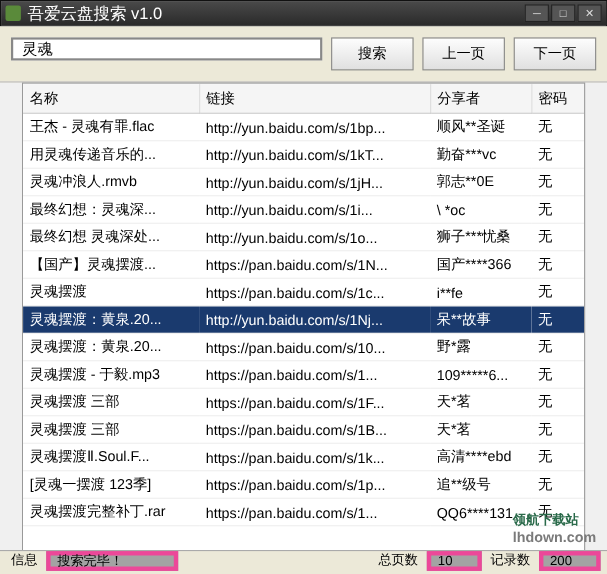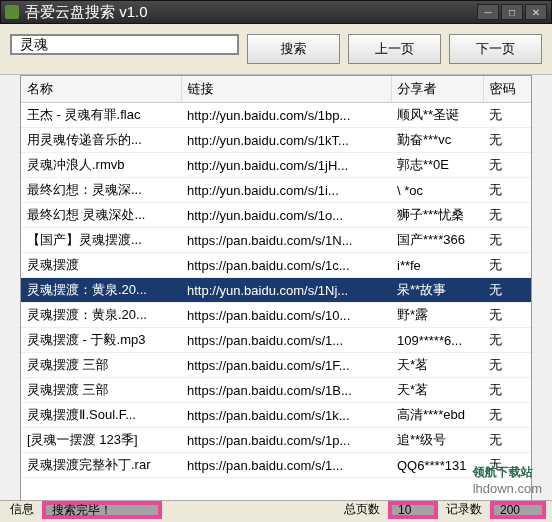--- a/index.html
+++ b/index.html
@@ -3,35 +3,35 @@
 <meta charset="utf-8">
 <style>
 *{margin:0;padding:0;box-sizing:border-box;font-family:"Microsoft YaHei","SimSun",sans-serif;font-size:12px}
 body{background:#f0f0f0;width:552px;height:522px;overflow:hidden;position:relative}
 .titlebar{height:24px;background:linear-gradient(#4a4a4a,#2a2a2a);color:#fff;display:flex;align-items:center;padding:0 4px;border:1px solid #111}
 .titlebar .icon{width:14px;height:14px;background:#5a8a3a;margin-right:6px;border-radius:2px}
 .titlebar .title{flex:1;font-size:15px}
 .titlebar .winbtn{width:22px;height:16px;background:#555;border:1px solid #222;margin-left:2px;display:flex;align-items:center;justify-content:center;color:#ddd;font-size:10px;cursor:pointer}
 .toolbar{padding:10px;display:flex;gap:8px;background:#ece9d8;border-bottom:1px solid #bbb}
 .search-input{flex:1;height:21px;border:2px solid #888;padding:0 8px;font-size:14px;background:#fff}
-.btn{width:93px;height:30px;border:1px solid #888;background:linear-gradient(#fdfdfd,#e0e0e0);cursor:pointer;font-size:13px}
+.btn{width:75px;height:30px;border:1px solid #888;background:linear-gradient(#fdfdfd,#e0e0e0);cursor:pointer;font-size:13px}
 .table-wrap{height:456px;overflow-y:auto;border:1px solid #999;margin:0 20px;background:#fff}
 table{width:100%;border-collapse:collapse;table-layout:fixed}
 th{text-align:left;padding:4px 6px;background:#f5f5f5;border-bottom:1px solid #ccc;border-right:1px solid #ddd;font-weight:normal;font-size:13px}
 td{padding:3px 6px;border-bottom:1px solid #eee;white-space:nowrap;overflow:hidden;text-overflow:ellipsis;font-size:13px}
 tr.selected td{background:#1a3a6e;color:#fff}
 .col-name{width:160px}
 .col-link{width:210px}
 .col-sharer{width:92px}
 .col-pwd{width:60px}
 .statusbar{position:absolute;bottom:0;left:0;right:0;height:22px;background:#ece9d8;border-top:1px solid #aaa;display:flex;align-items:flex-start;padding:0 6px;gap:4px;font-size:12px}
 .statusbar .cell{border:4px solid #ec4899;padding:2px 6px;background:#a3a3a3;height:18px;display:flex;align-items:center}
 .statusbar .label{padding:0 4px}
 .watermark{position:absolute;right:10px;bottom:26px;font-size:18px;font-weight:bold;color:#2a6a4a}
-.watermark span{color:#7a7a7a;font-size:13px;font-weight:normal;display:block;text-align:center}
+.watermark span{color:#7a7a7a;font-size:13px;font-weight:bold;display:block;text-align:center}
 </style>
 </head>
 <body>
 
 <div class="titlebar">
   <div class="icon"></div>
   <div class="title">吾爱云盘搜索 v1.0</div>
   <div class="winbtn">─</div>
   <div class="winbtn">□</div>
   <div class="winbtn">✕</div>

